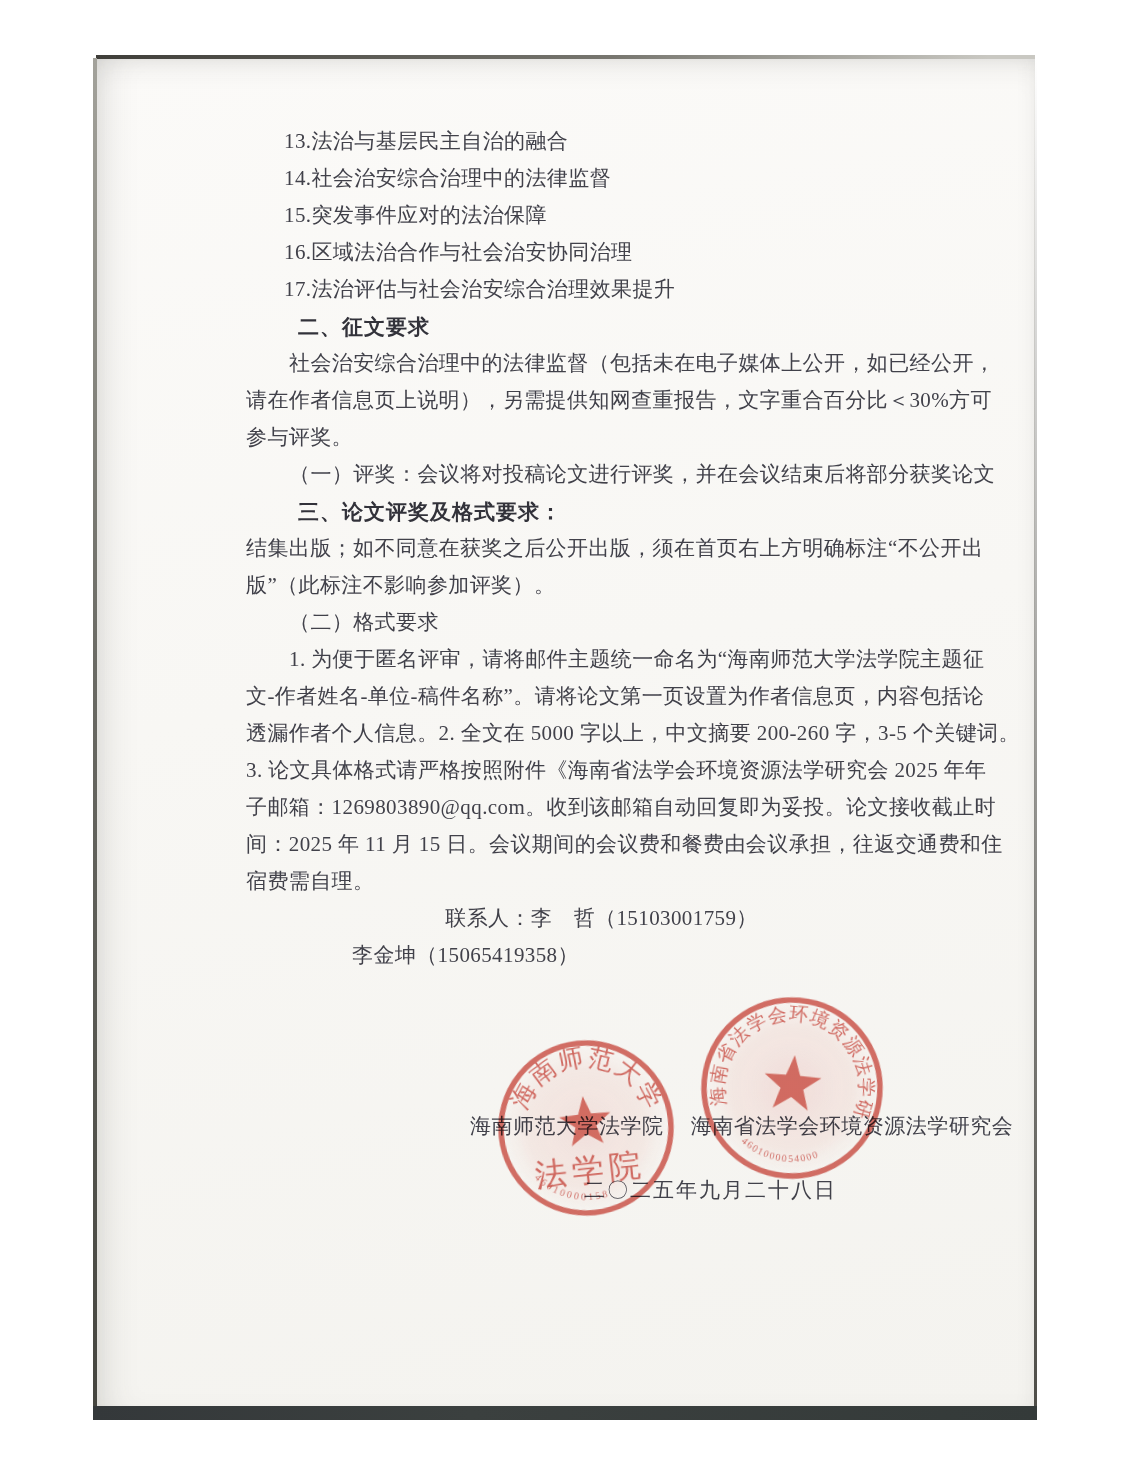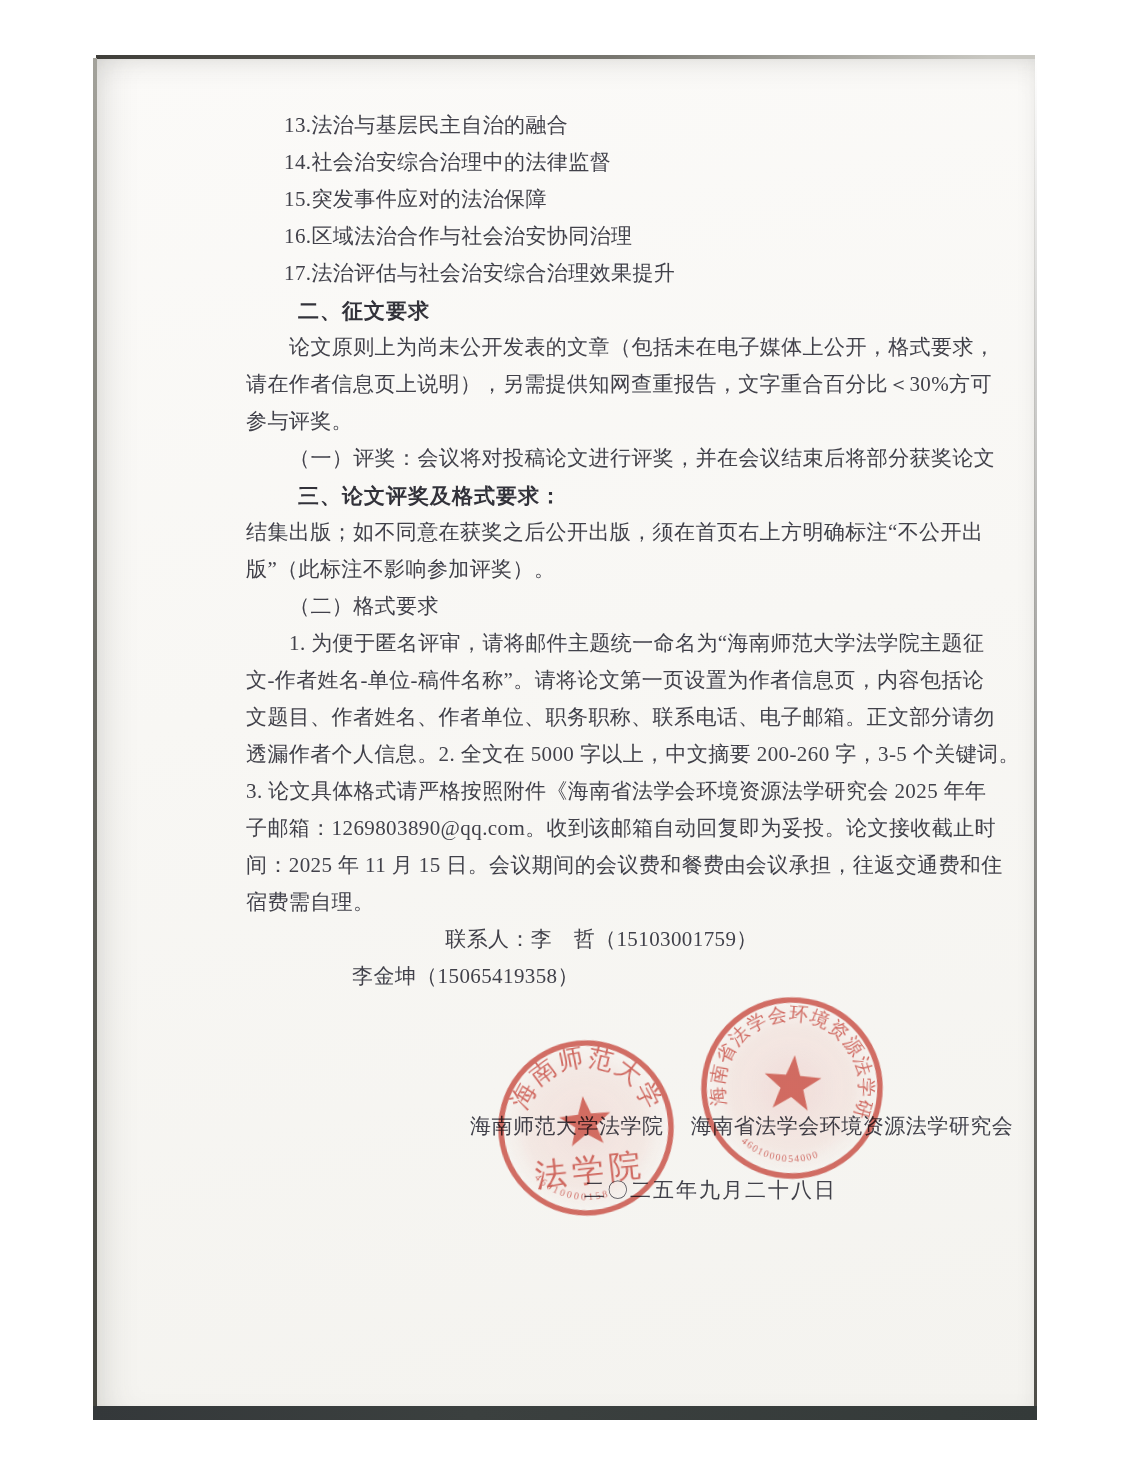--- a/index.html
+++ b/index.html
@@ -18,21 +18,21 @@
                  background:linear-gradient(to right,#3f3e39,#77766f 55%,#c9c8c2 95%); }
   .edge-left   { position:absolute; left:-3px; top:0; bottom:0; width:4px;
                  background:linear-gradient(to bottom,#a3a29b,#6a6a64 45%,#45453f); }
   .edge-right  { position:absolute; right:-2px; top:0; bottom:0; width:3px;
                  background:linear-gradient(to bottom,rgba(90,89,84,0),rgba(90,89,84,.65) 55%,#4e4d48); }
   .edge-bottom { position:absolute; left:-3px; right:-2px; bottom:-13px; height:14px;
                  background:linear-gradient(to right,#34383a,#3b403f 40%,#343a39); }
 
   
   .content {
-    position:absolute; left:150px; top:49px; width:678px;
+    position:absolute; left:150px; top:65px; width:678px;
     font-size:21px; color:#41414a; letter-spacing:.4px;
   }
   .line { height:37px; line-height:37px; white-space:nowrap; }
   .ind-item  { padding-left:38px; }
   .ind-first { padding-left:43px; }
   .heading   { padding-left:52px; font-weight:bold; color:#32323a;
                font-family:"Liberation Sans","DejaVu Sans",sans-serif; letter-spacing:1px; }
   .lead-bold { font-weight:bold; color:#32323a;
                font-family:"Liberation Sans","DejaVu Sans",sans-serif; }
   .contact1  { padding-left:33px;text-align:center; }
@@ -58,31 +58,30 @@
   <div class="edge-right"></div>
   <div class="edge-bottom"></div>
 
   <div class="content">
     <div class="line ind-item">13.法治与基层民主自治的融合</div>
     <div class="line ind-item">14.社会治安综合治理中的法律监督</div>
     <div class="line ind-item">15.突发事件应对的法治保障</div>
     <div class="line ind-item">16.区域法治合作与社会治安协同治理</div>
     <div class="line ind-item">17.法治评估与社会治安综合治理效果提升</div>
     <div class="line heading">二、征文要求</div>
-    <div class="line ind-first">论文原则上为尚未公开发表的文章（包括未在电子媒体上公开，格式要求，</div>
+    <div class="line ind-first">社会治安综合治理中的法律监督（包括未在电子媒体上公开，如已经公开，</div>
     <div class="line">请在作者信息页上说明），另需提供知网查重报告，文字重合百分比＜30%方可</div>
     <div class="line">参与评奖。</div>
     <div class="line ind-first">（一）评奖：会议将对投稿论文进行评奖，并在会议结束后将部分获奖论文</div>
     <div class="line heading">三、论文评奖及格式要求：</div>
     <div class="line">结集出版；如不同意在获奖之后公开出版，须在首页右上方明确标注“不公开出</div>
     <div class="line">版”（此标注不影响参加评奖）。</div>
     <div class="line ind-first">（二）格式要求</div>
     <div class="line ind-first">1. 为便于匿名评审，请将邮件主题统一命名为“海南师范大学法学院主题征</div>
     <div class="line">文-作者姓名-单位-稿件名称”。请将论文第一页设置为作者信息页，内容包括论</div>
-    <div class="line">文题目、作者姓名、作者单位、职务职称、联系电话、电子邮箱。正文部分请勿</div>
     <div class="line">透漏作者个人信息。2. 全文在 5000 字以上，中文摘要 200-260 字，3-5 个关键词。</div>
     <div class="line">3. 论文具体格式请严格按照附件《海南省法学会环境资源法学研究会 2025 年年</div>
     <div class="line">子邮箱：1269803890@qq.com。收到该邮箱自动回复即为妥投。论文接收截止时</div>
     <div class="line">间：2025 年 11 月 15 日。会议期间的会议费和餐费由会议承担，往返交通费和住</div>
     <div class="line">宿费需自理。</div>
     <div class="line contact1">联系人：李　哲（15103001759）</div>
     <div class="line contact2">李金坤（15065419358）</div>
   </div>
 
   <div class="sign-line">海南师范大学法学院　 海南省法学会环境资源法学研究会</div>

